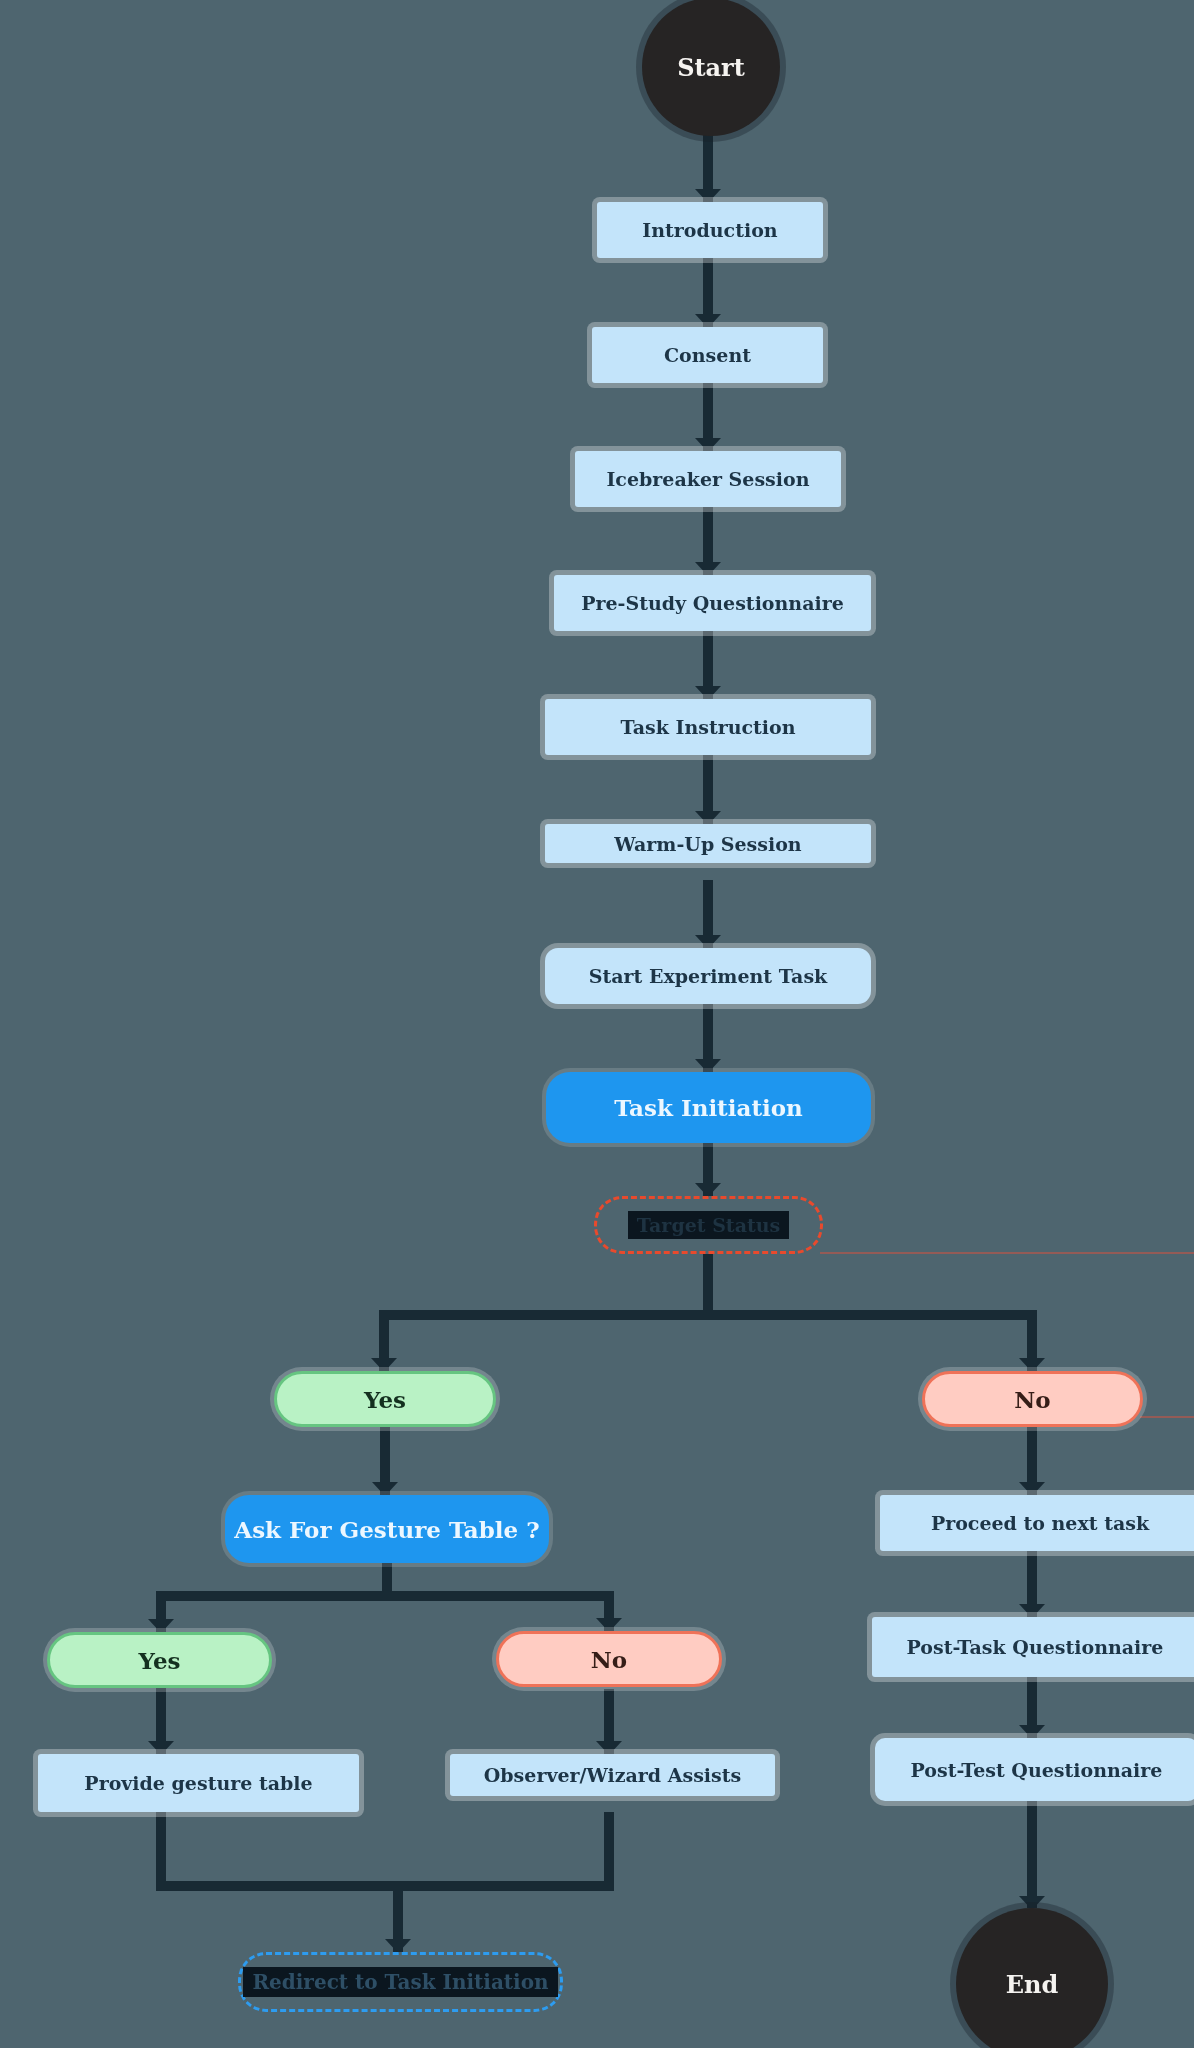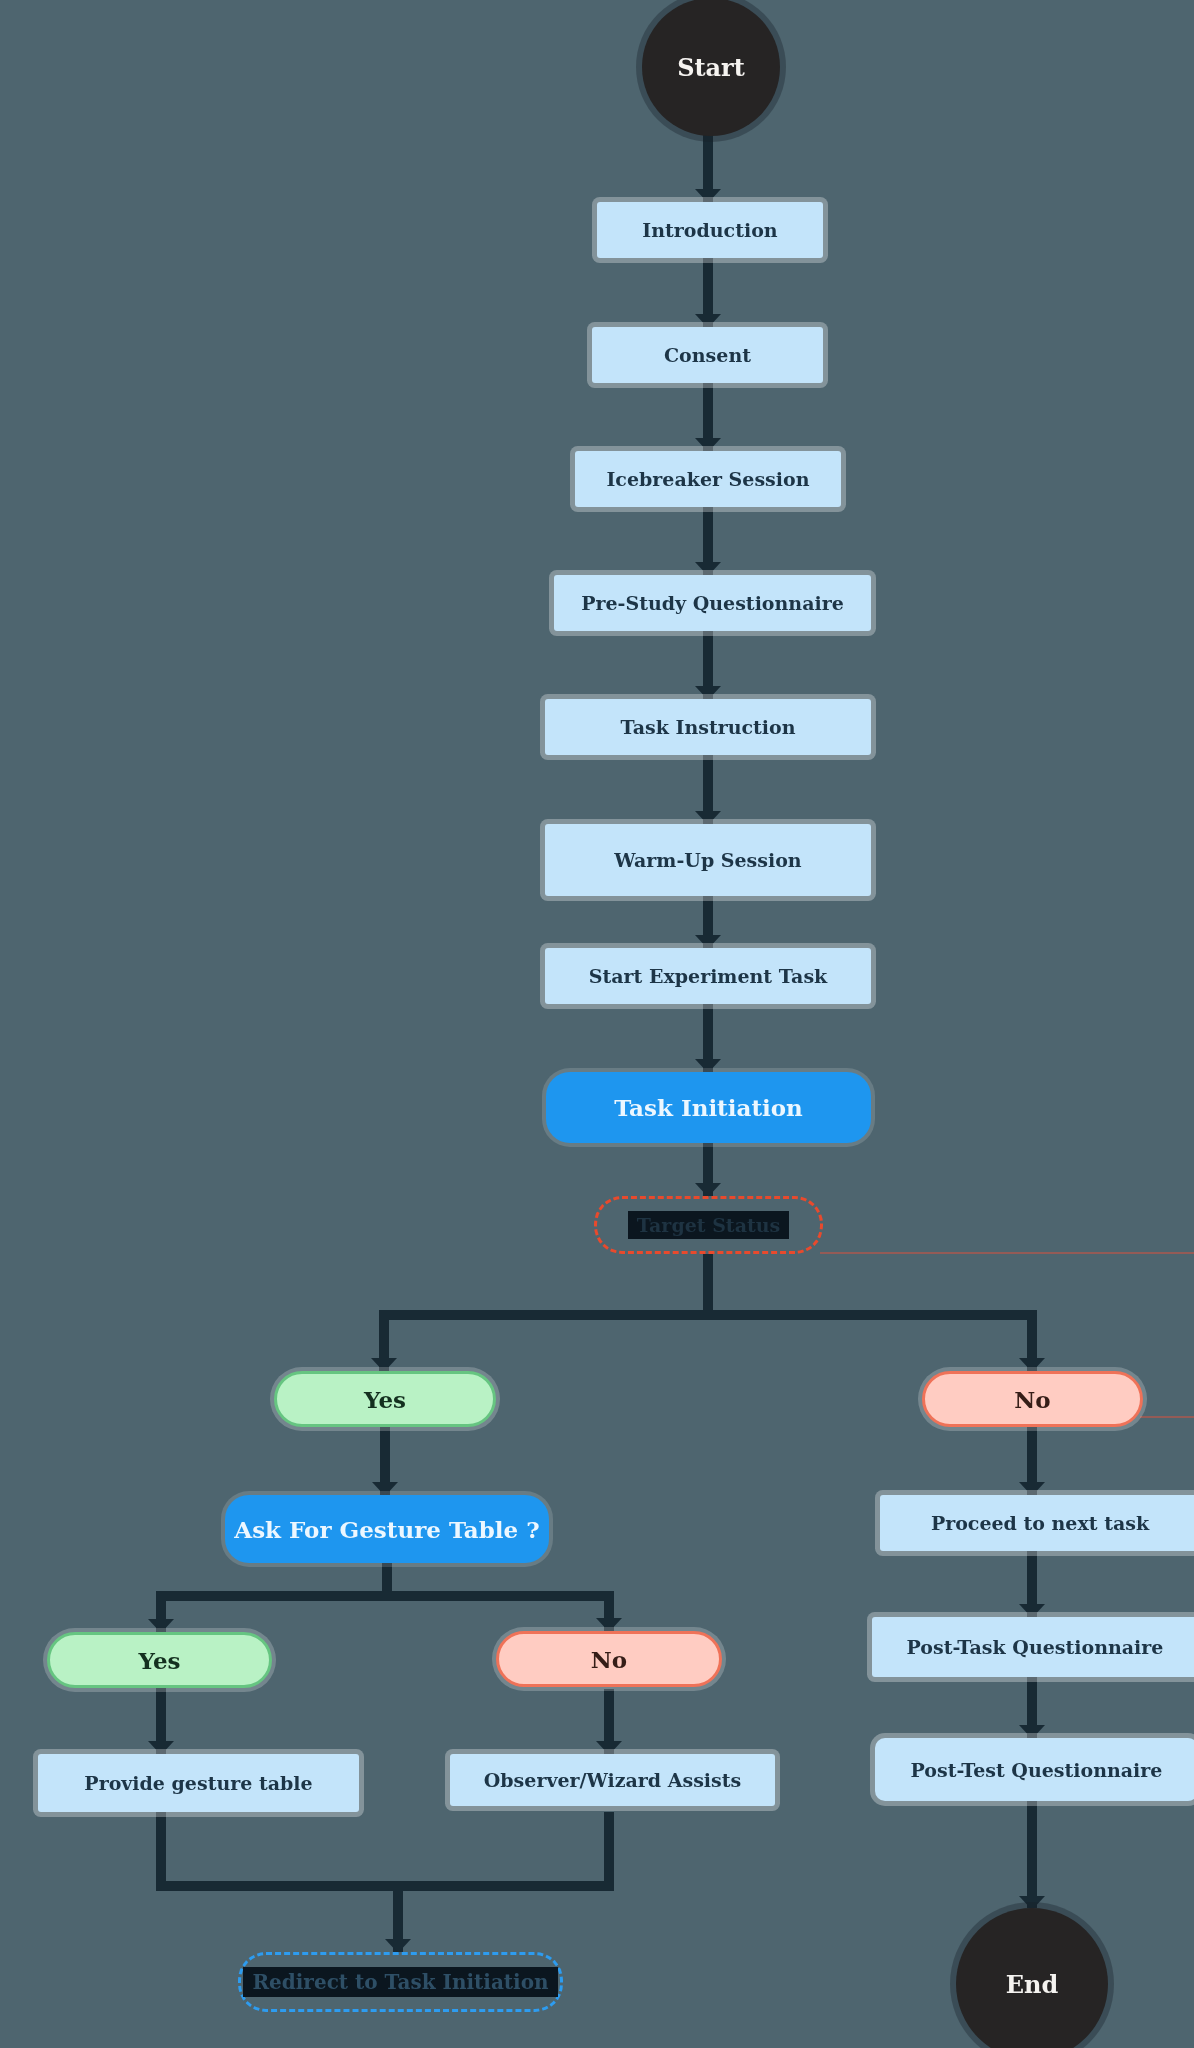--- a/index.html
+++ b/index.html
@@ -34,32 +34,32 @@
          border-top:14px solid #182a34;}
   .hairline{position:absolute;height:2px;background:rgba(235,80,55,.45);}
 
   
   #n-start{left:642px;top:-2px;width:138px;height:138px;}
   #n-introduction{left:597px;top:202px;width:226px;height:56px;}
   #n-consent{left:592px;top:327px;width:231px;height:56px;}
   #n-icebreaker{left:575px;top:451px;width:266px;height:56px;}
   #n-prestudy{left:554px;top:575px;width:317px;height:56px;}
   #n-taskinstruction{left:545px;top:699px;width:326px;height:56px;}
-  #n-warmup{left:545px;top:824px;width:326px;height:72px;text-align:right;}
-  #n-startexperiment{left:545px;top:948px;width:326px;height:56px;}
+  #n-warmup{left:545px;top:824px;width:326px;height:39px;text-align:right;}
+  #n-startexperiment{left:545px;top:948px;width:326px;height:56px;border-radius:13px;}
   #n-taskinitiation{left:546px;top:1072px;width:325px;height:71px;}
   #n-status{left:594px;top:1196px;width:229px;height:58px;}
   #n-yes1{left:274px;top:1371px;width:222px;height:56px;}
   #n-no1{left:922px;top:1371px;width:221px;height:56px;}
   #n-askgesture{left:225px;top:1495px;width:324px;height:68px;}
   #n-proceed{left:880px;top:1495px;width:320px;height:56px;}
   #n-yes2{left:47px;top:1632px;width:225px;height:56px;}
   #n-no2{left:496px;top:1631px;width:226px;height:56px;}
   #n-provide{left:6px;top:1754px;width:321px;height:58px;margin-left:32px;}
-  #n-observer{left:450px;top:1754px;width:325px;height:52px;justify-content:center;}
+  #n-observer{left:450px;top:1754px;width:325px;height:42px;justify-content:center;}
   #n-posttask{left:872px;top:1617px;width:326px;height:60px;}
   #n-posttest{left:875px;top:1738px;width:323px;height:63px;border-radius:10px;}
   #n-redirect{left:238px;top:1952px;width:325px;height:60px;}
   #n-end{left:956px;top:1908px;width:152px;height:152px;}
 </style>
 </head>
 <body>
 
 <div>
   <div class="v" style="left:708px;top:135px;height:67px;"></div>

